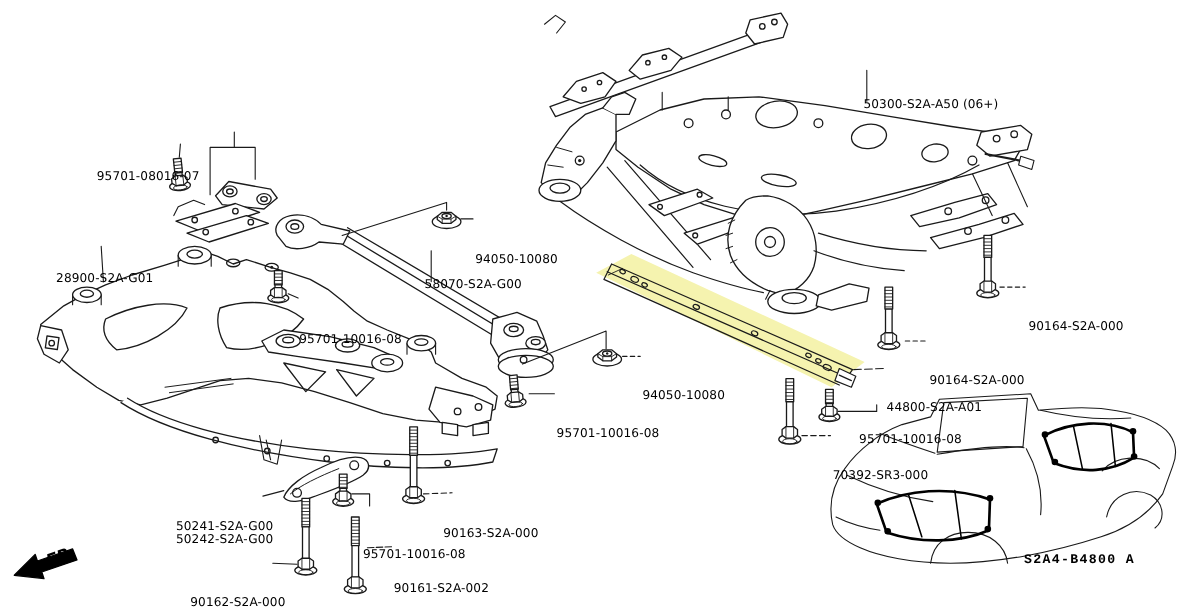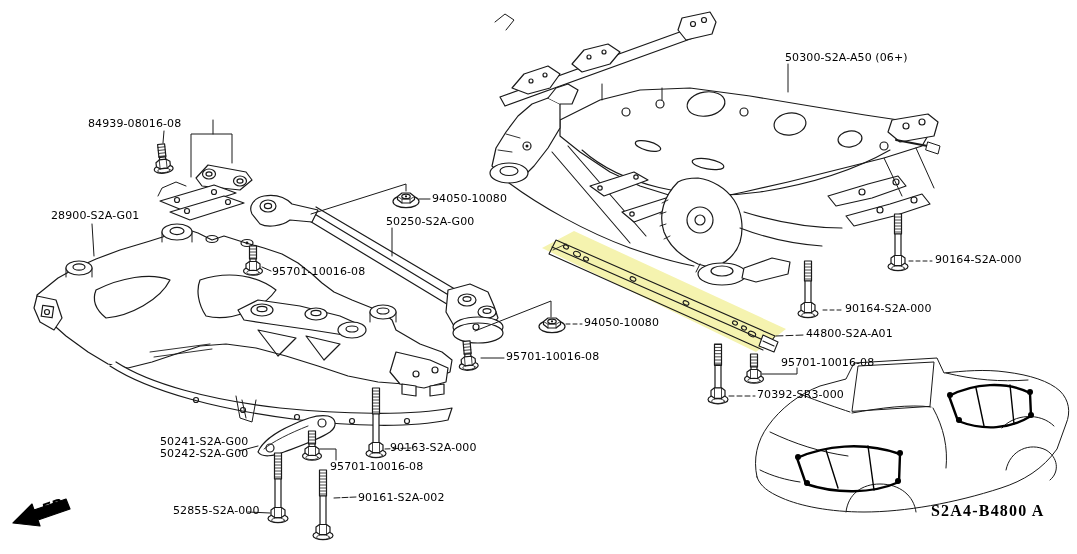--- a/index.html
+++ b/index.html
@@ -1,22 +1,22 @@
 <!DOCTYPE html>
 <html><head>
 <meta charset="utf-8">
 <style>
   html,body{margin:0;padding:0;background:#fff;}
   .stage{position:relative;width:1077px;height:554px;background:#fff;overflow:hidden;
          font-family:"DejaVu Sans","Liberation Sans",sans-serif;}
   .stage svg{position:absolute;left:0;top:0;}
   .plabel{position:absolute;font-size:11px;line-height:12px;letter-spacing:.1px;color:#000;
-          white-space:nowrap;z-index:5;}
-  .pcode{position:absolute;font-family:Liberation Serif, serif;font-weight:bold;
-         font-size:16px;letter-spacing:1.2px;color:#000;white-space:nowrap;z-index:5;}
+          white-space:nowrap;z-index:5;margin-top:37px;}
+  .pcode{position:absolute;font-family:Liberation Mono, monospace;font-weight:bold;
+         font-size:12px;letter-spacing:1.2px;color:#000;white-space:nowrap;z-index:5;}
 </style>
 </head>
 <body>
 
 <div class="stage">
 
 <svg width="1077" height="554" viewBox="0 0 1077 554" fill="none" stroke="#1a1a1a" stroke-width="1.2" stroke-linecap="round" stroke-linejoin="round">
 
   <defs>
 
@@ -298,33 +298,33 @@
     <path d="M248,512 L270,513"></path>
     <path d="M334,498 L356,497" stroke-dasharray="6 2"></path>
   </g>
 
   <g>
     <polygon points="66,499 34,510 32,504 13,523 40,526 38,520 70,509" fill="#000" stroke="#000"></polygon>
     <text transform="translate(44,515) rotate(-19)" font-size="15" font-weight="bold" font-style="italic" fill="#000" stroke="none" font-family="DejaVu Sans, sans-serif">FR.</text>
   </g>
 </svg>
 
-  <span class="plabel" style="left:88px;top:118px">84939-08016-08</span>
+  <span class="plabel" style="left:88px;top:118px">95701-08016-07</span>
   <span class="plabel" style="left:51px;top:210px">28900-S2A-G01</span>
   <span class="plabel" style="left:432px;top:193px">94050-10080</span>
-  <span class="plabel" style="left:386px;top:216px">50250-S2A-G00</span>
+  <span class="plabel" style="left:386px;top:216px">58070-S2A-G00</span>
   <span class="plabel" style="left:272px;top:266px">95701-10016-08</span>
   <span class="plabel" style="left:584px;top:317px">94050-10080</span>
   <span class="plabel" style="left:506px;top:351px">95701-10016-08</span>
   <span class="plabel" style="left:785px;top:52px">50300-S2A-A50 (06+)</span>
   <span class="plabel" style="left:935px;top:254px">90164-S2A-000</span>
   <span class="plabel" style="left:845px;top:303px">90164-S2A-000</span>
   <span class="plabel" style="left:806px;top:328px">44800-S2A-A01</span>
   <span class="plabel" style="left:781px;top:357px">95701-10016-08</span>
   <span class="plabel" style="left:757px;top:389px">70392-SR3-000</span>
   <span class="plabel" style="left:160px;top:436px">50241-S2A-G00</span>
   <span class="plabel" style="left:160px;top:448px">50242-S2A-G00</span>
   <span class="plabel" style="left:330px;top:461px">95701-10016-08</span>
-  <span class="plabel" style="left:390px;top:442px">90163-S2A-000</span>
-  <span class="plabel" style="left:173px;top:505px">52855-S2A-000</span>
+  <span class="plabel" style="left:403px;top:442px">90163-S2A-000</span>
+  <span class="plabel" style="left:173px;top:505px">90162-S2A-000</span>
   <span class="plabel" style="left:358px;top:492px">90161-S2A-002</span>
   <span class="pcode" style="left:931px;top:502px">S2A4-B4800 A</span>
 </div>
 
 </body></html>

